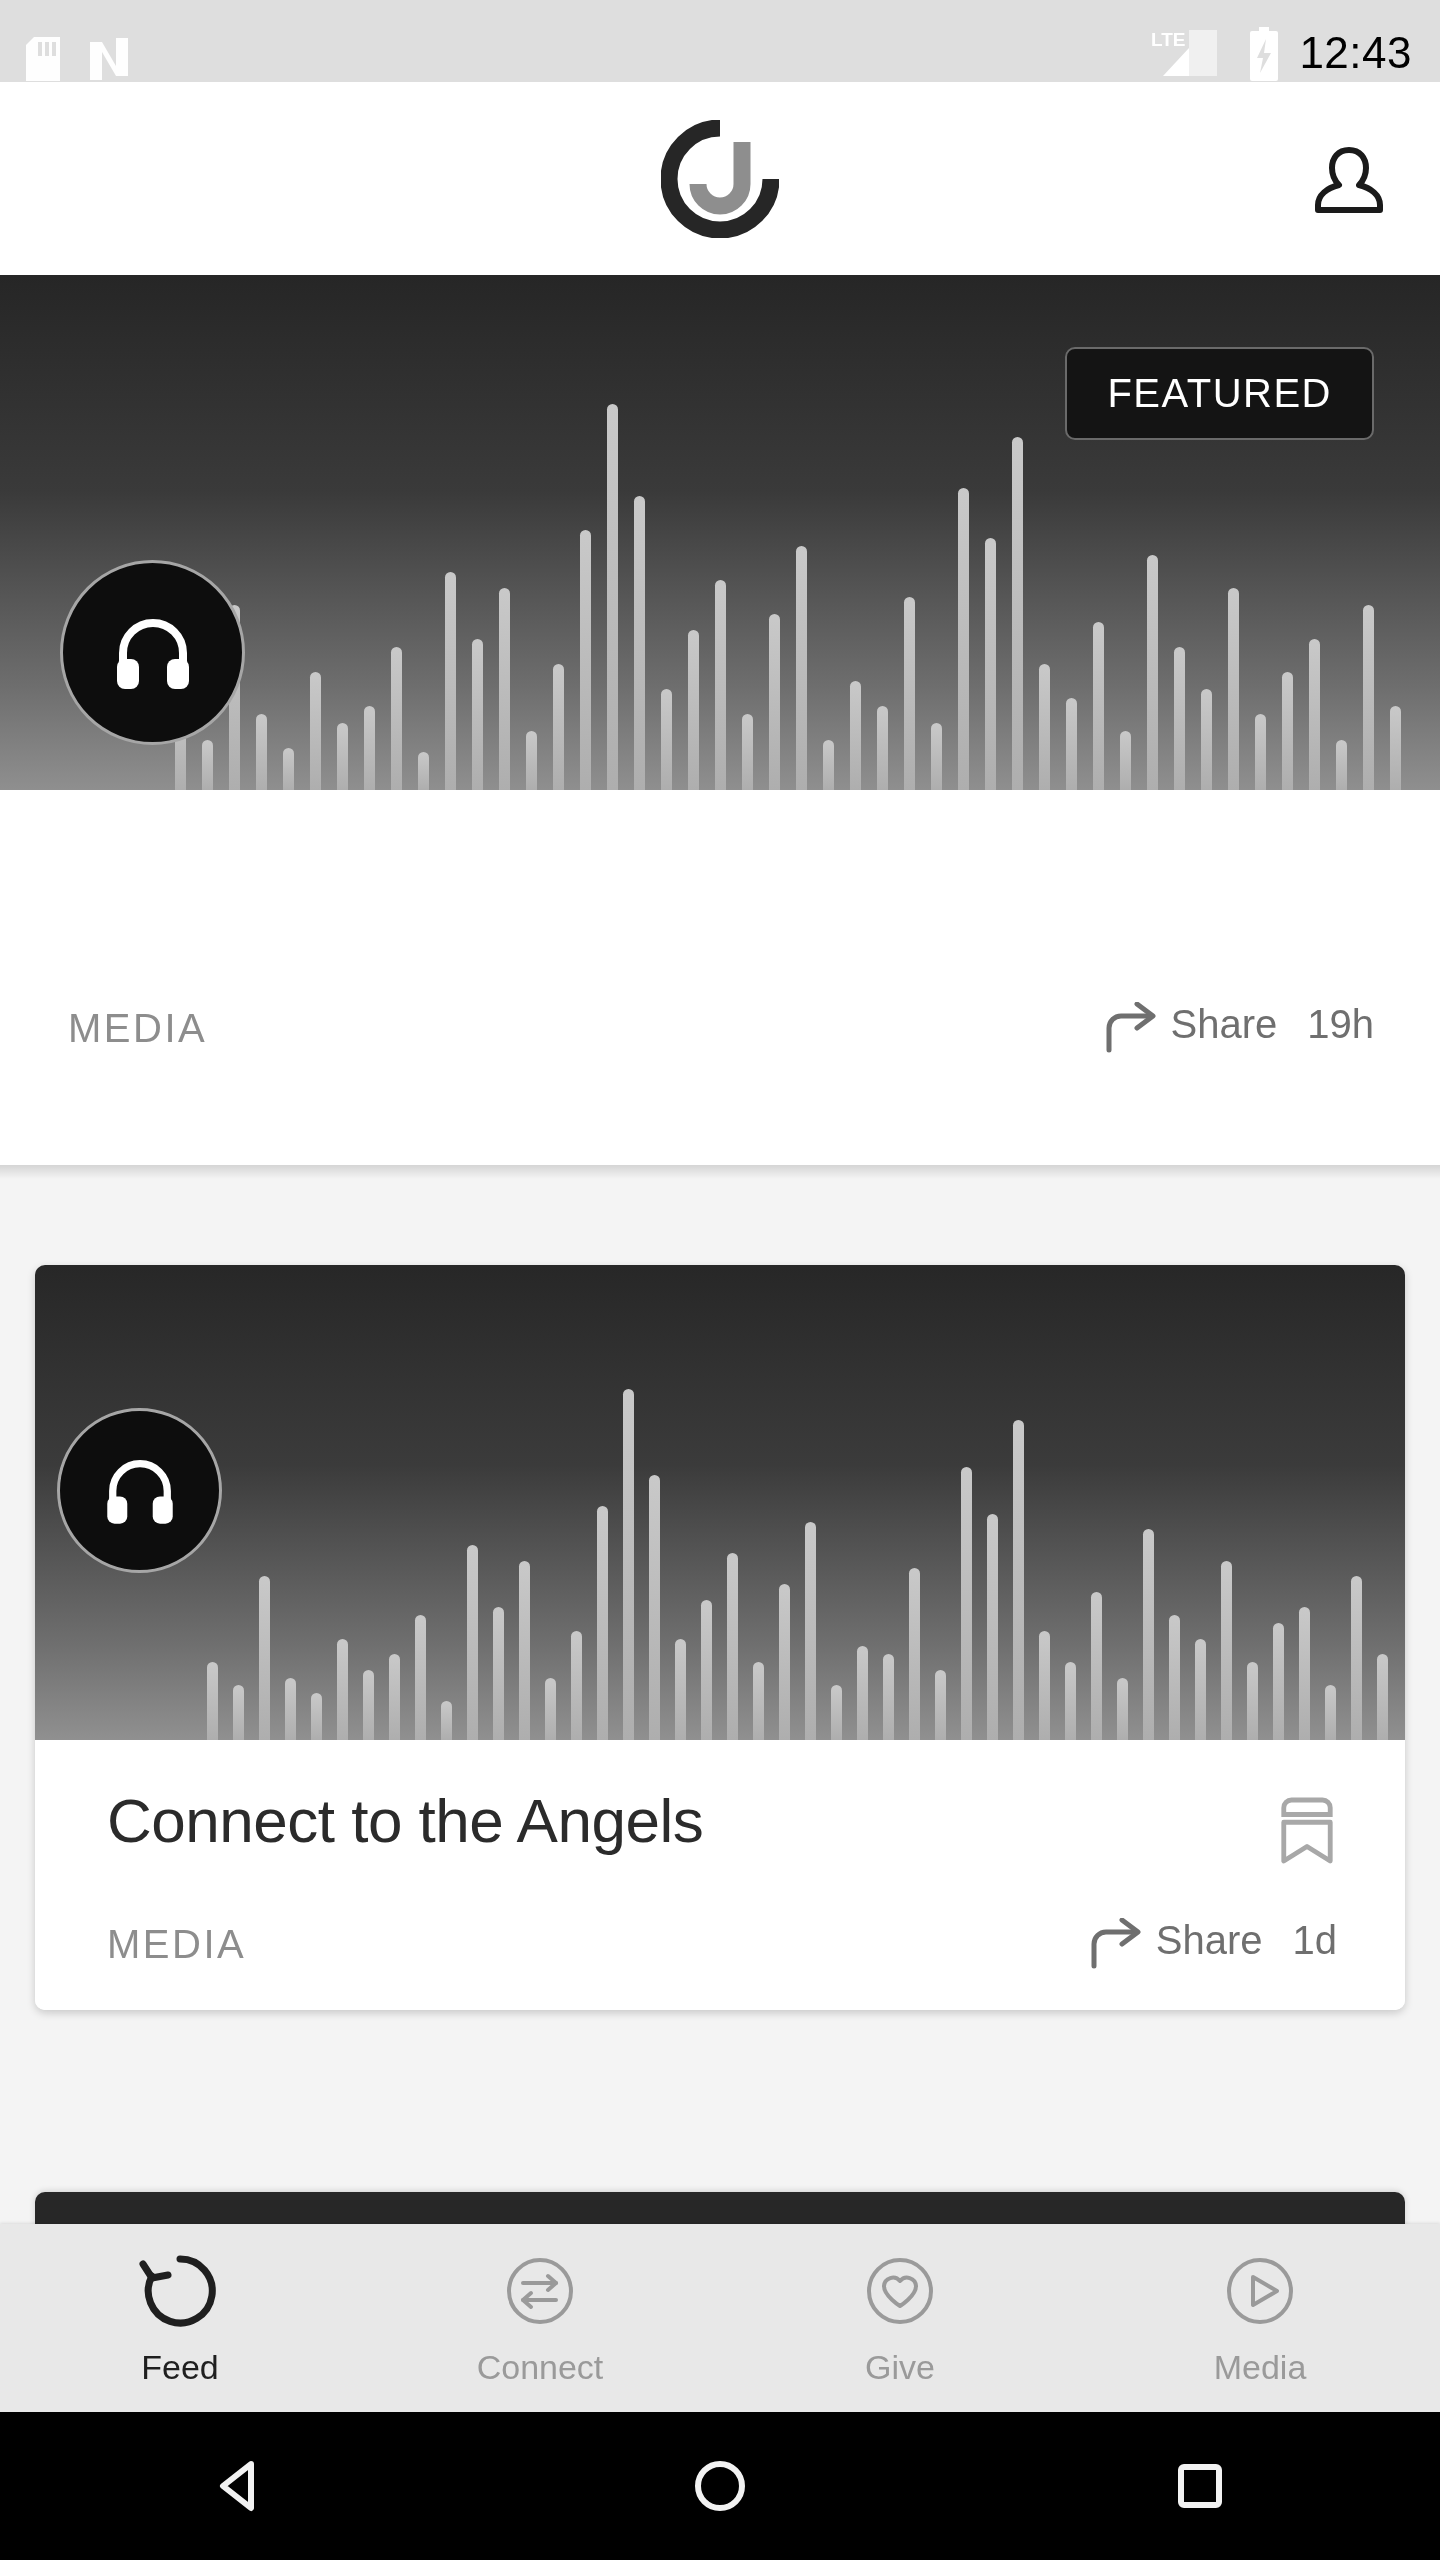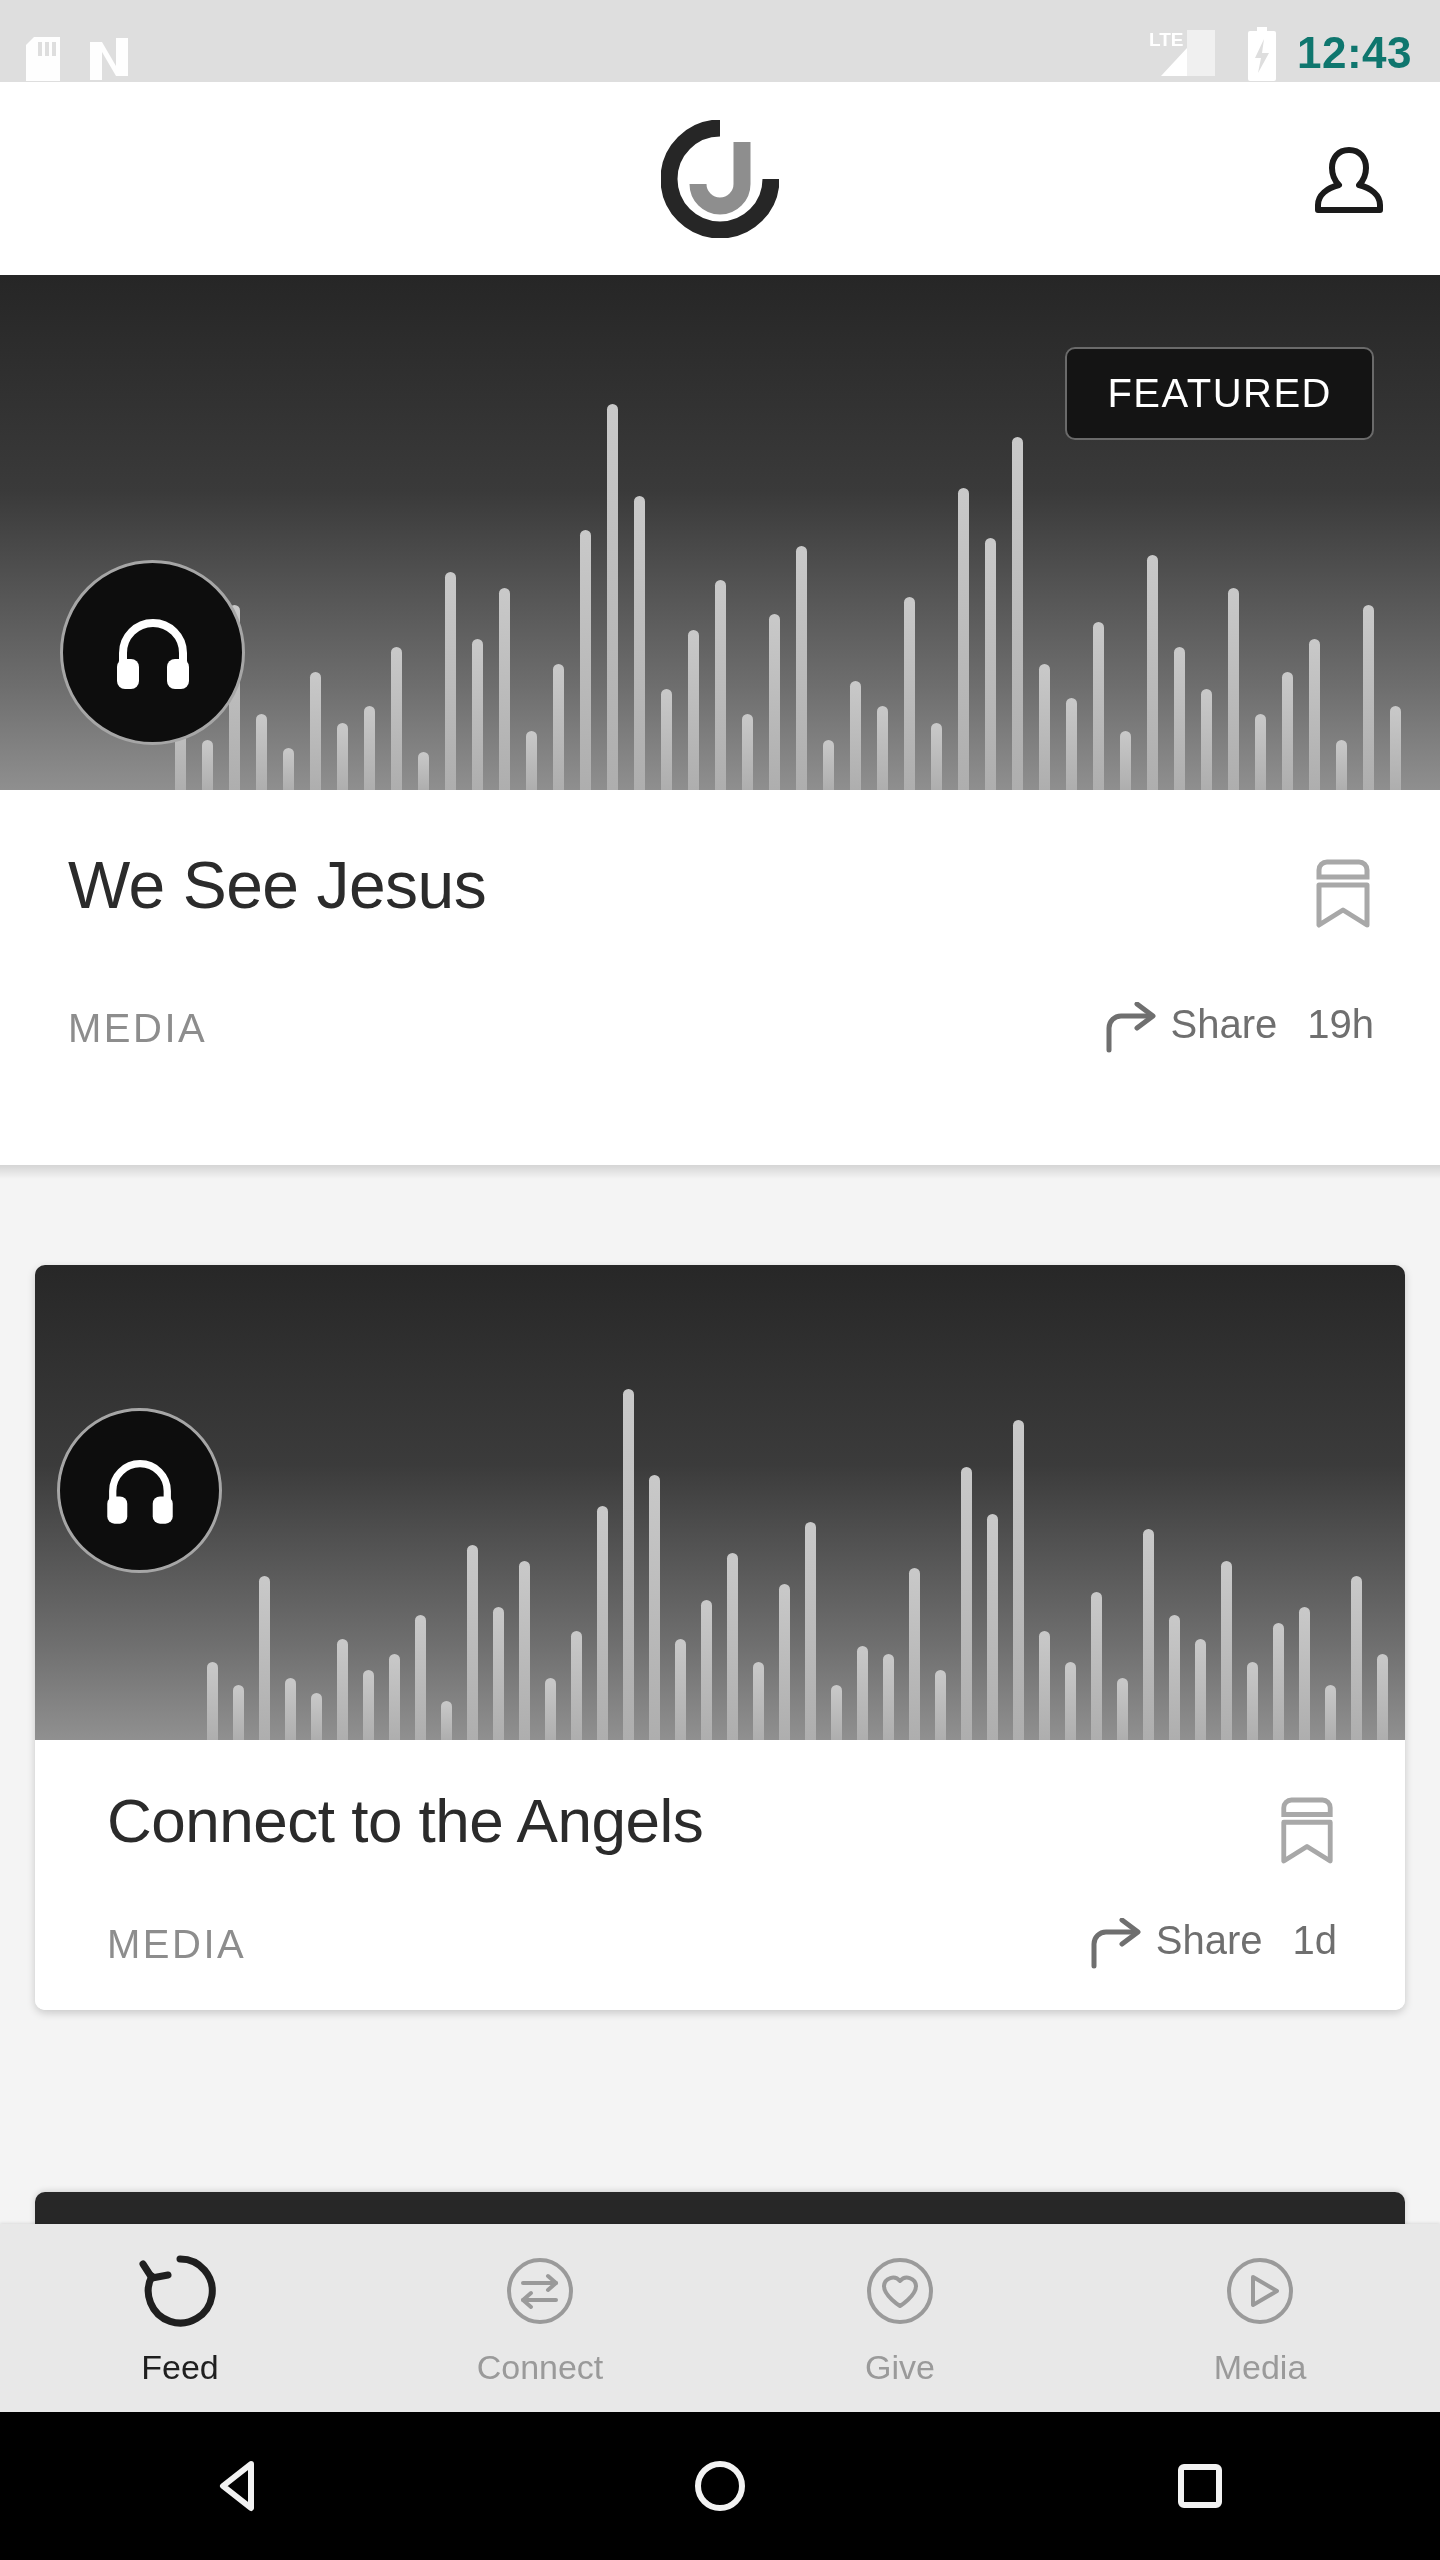--- a/index.html
+++ b/index.html
@@ -11,21 +11,21 @@
   }
   .screen { position:relative; width:1440px; height:2560px; background:#f4f4f4; }
 
   
   .statusbar {
     position:absolute; top:0; left:0; width:1440px; height:82px;
     background:#dedede; display:flex; align-items:flex-end;
   }
   .sb-left { display:flex; align-items:center; gap:26px; margin-left:26px; }
   .sb-right { display:flex; align-items:center; gap:18px; margin-left:auto; margin-right:28px; }
-  .sb-time { color:#0f766e; font-size:44px; letter-spacing:0.5px; line-height:1; padding-bottom:3px;font-weight:bold;}
+  .sb-time { color:#000000; font-size:44px; letter-spacing:0.5px; line-height:1; padding-bottom:3px;}
   .sb-ico { display:block; }
 
   
   .appbar {
     position:absolute; top:82px; left:0; width:1440px; height:193px;
     background:#ffffff; display:flex; align-items:center; justify-content:center;
   }
   .logo { width:118px; height:118px; position:relative; }
   .profile-btn {
     position:absolute; right:36px; top:50%; transform:translateY(-50%);
@@ -223,29 +223,20 @@
 
   <div class="headset" style="left:60px; top:560px; width:185px; height:185px;">
     <svg width="88" height="88" viewBox="0 0 88 88">
       <path d="M14 56 L14 44 a30 30 0 0 1 60 0 L74 56" fill="none" stroke="#ffffff" stroke-width="8" stroke-linecap="round"></path>
       <rect x="8" y="50" width="22" height="30" rx="8" fill="#ffffff"></rect>
       <rect x="58" y="50" width="22" height="30" rx="8" fill="#ffffff"></rect>
     </svg>
   </div>
 
   <div class="feat-body">
-    <div class="row-title">
-      <div class="title-lg">We See Jesus</div>
-      <div class="bookmark-btn">
-        <svg width="62" height="74" viewBox="0 0 62 74">
-          <path d="M7 14 a8 8 0 0 1 8 -8 l32 0 a8 8 0 0 1 8 8 l0 7 l-48 0 z" fill="none" stroke="#a8a8a8" stroke-width="5"></path>
-          <path d="M7 29 l48 0 l0 40 l-24 -15 l-24 15 z" fill="none" stroke="#a8a8a8" stroke-width="5" stroke-linejoin="round"></path>
-        </svg>
-      </div>
-    </div>
     <div class="row-meta">
       <div class="kicker">MEDIA</div>
       <div class="meta-right">
         <svg width="58" height="52" viewBox="0 0 58 52">
           <path d="M6 48 L6 26 a12 12 0 0 1 12 -12 L46 14" fill="none" stroke="#6f6f6f" stroke-width="5" stroke-linecap="round"></path>
           <path d="M34 2 L50 14 L34 26" fill="none" stroke="#6f6f6f" stroke-width="5" stroke-linecap="round" stroke-linejoin="round"></path>
         </svg>
         <div class="share-lbl">Share</div>
         <div class="time-lbl">19h</div>
       </div>

